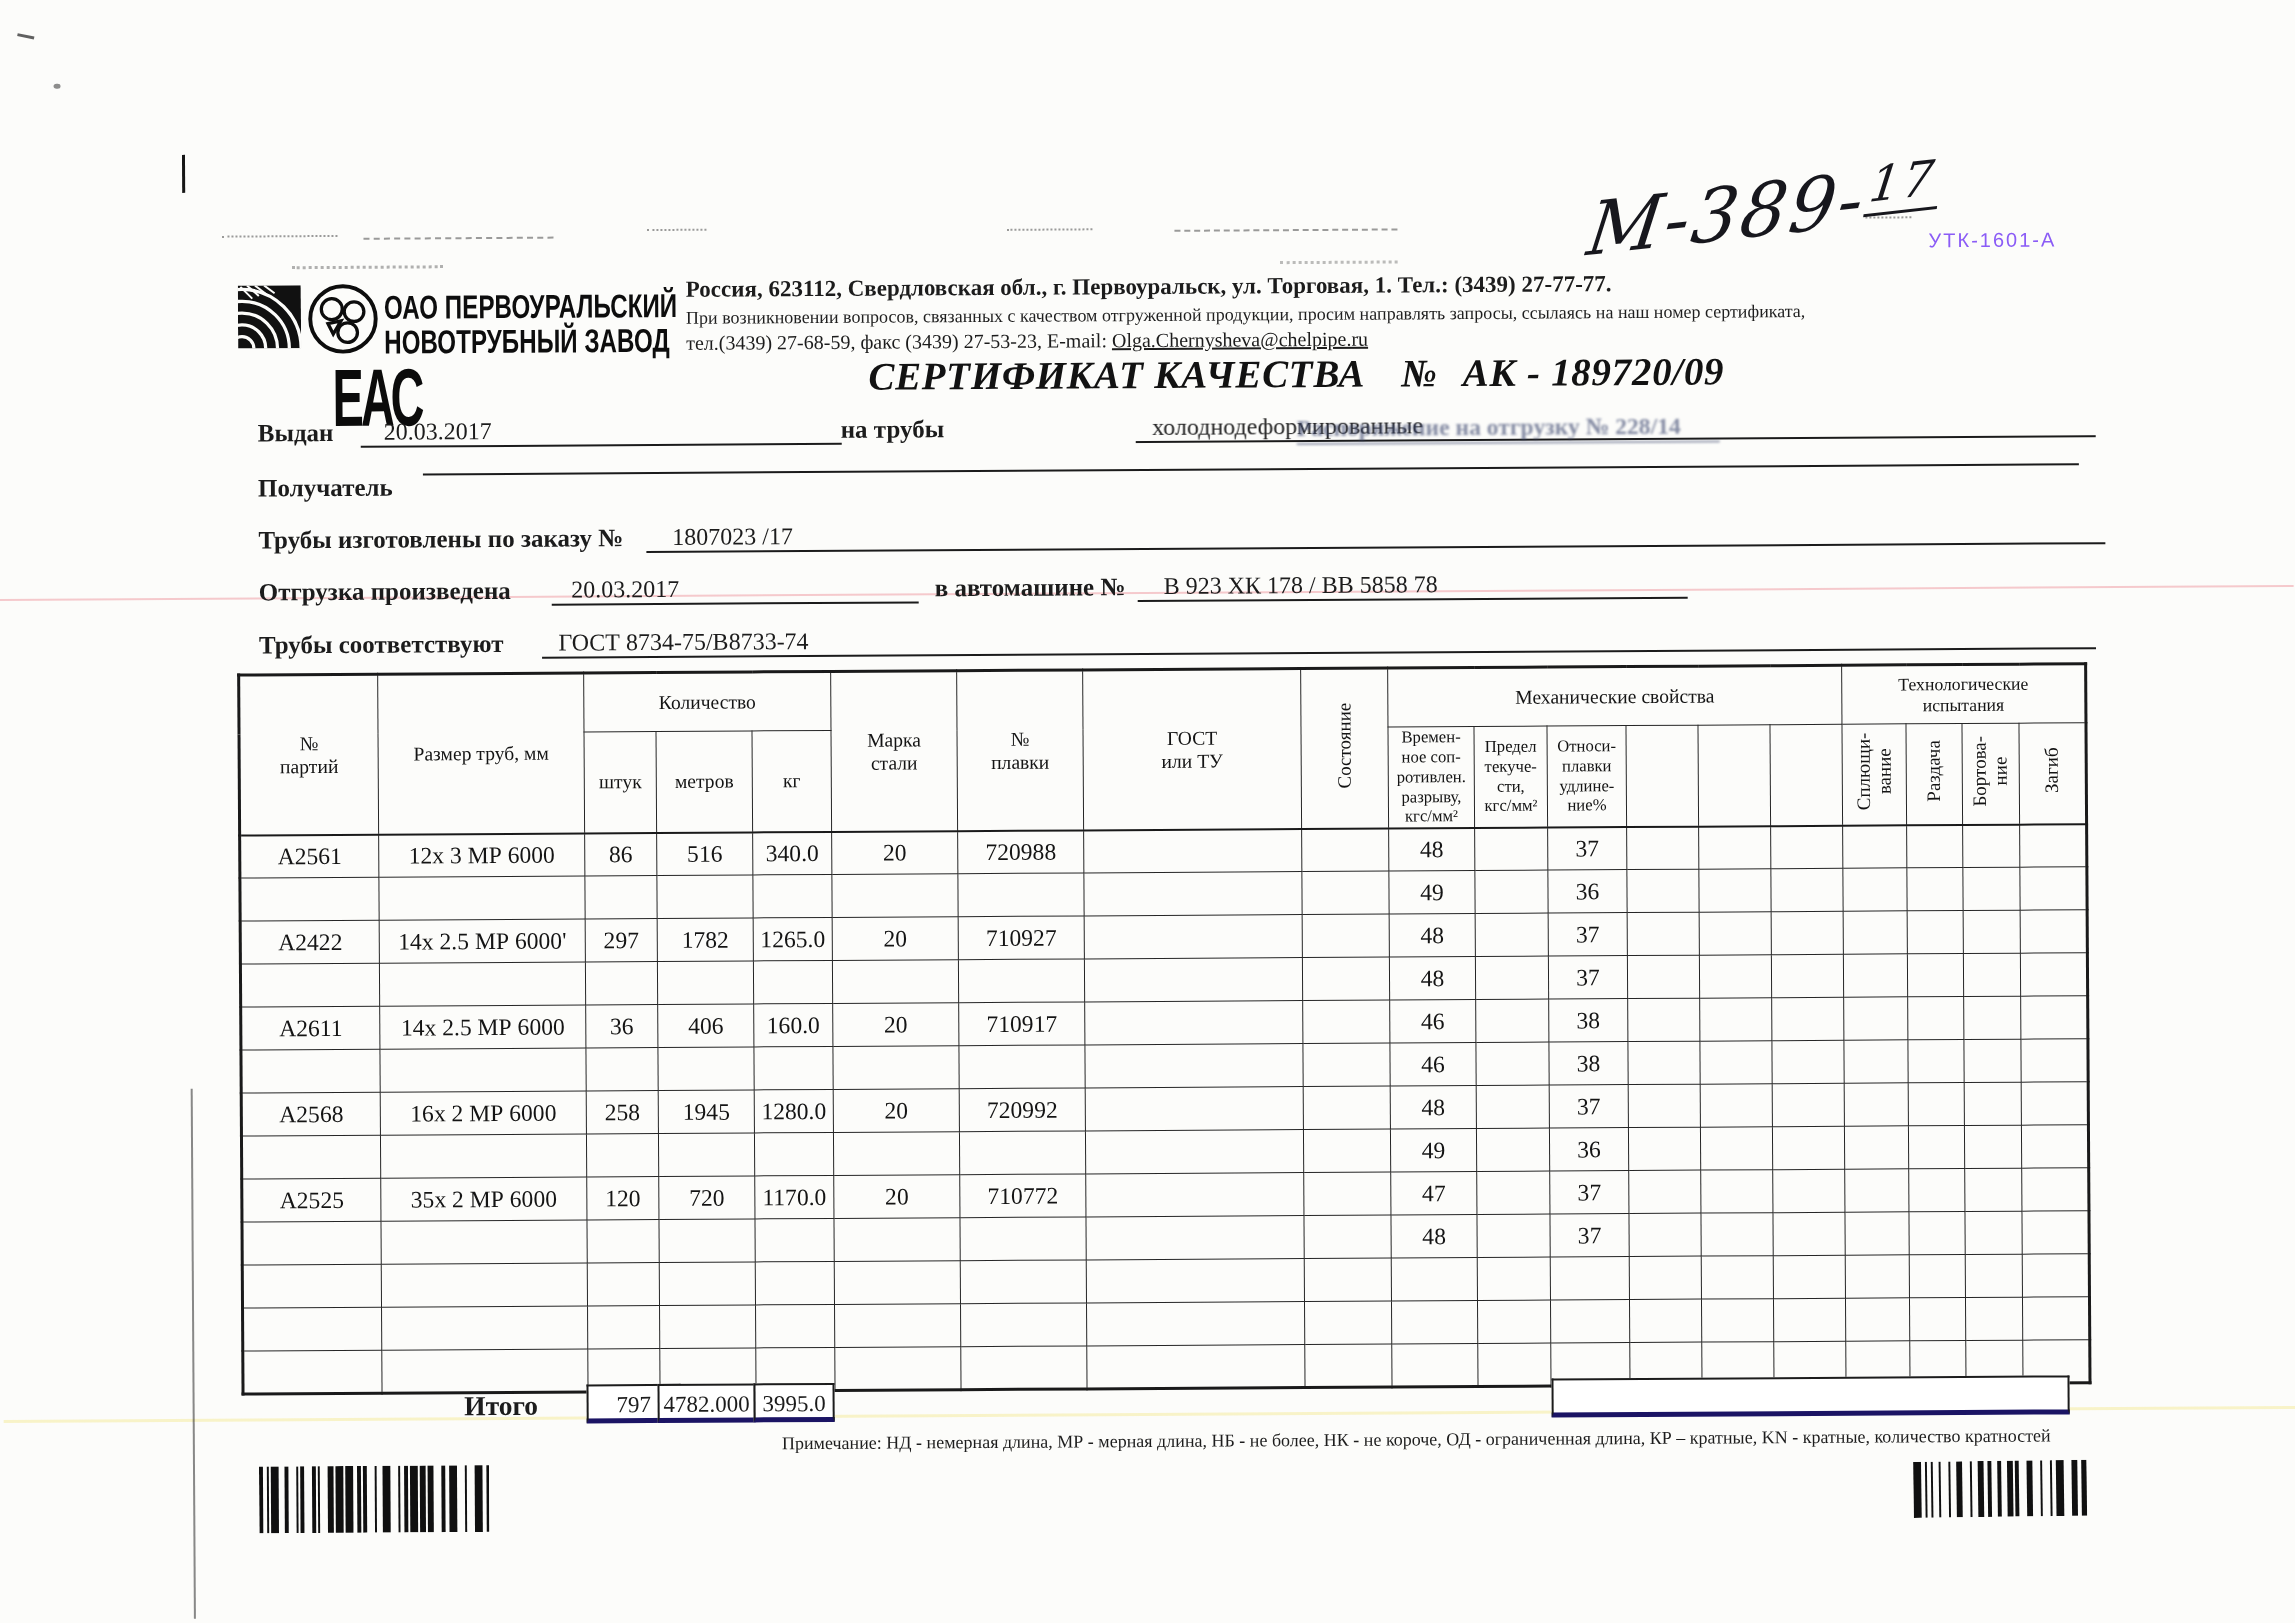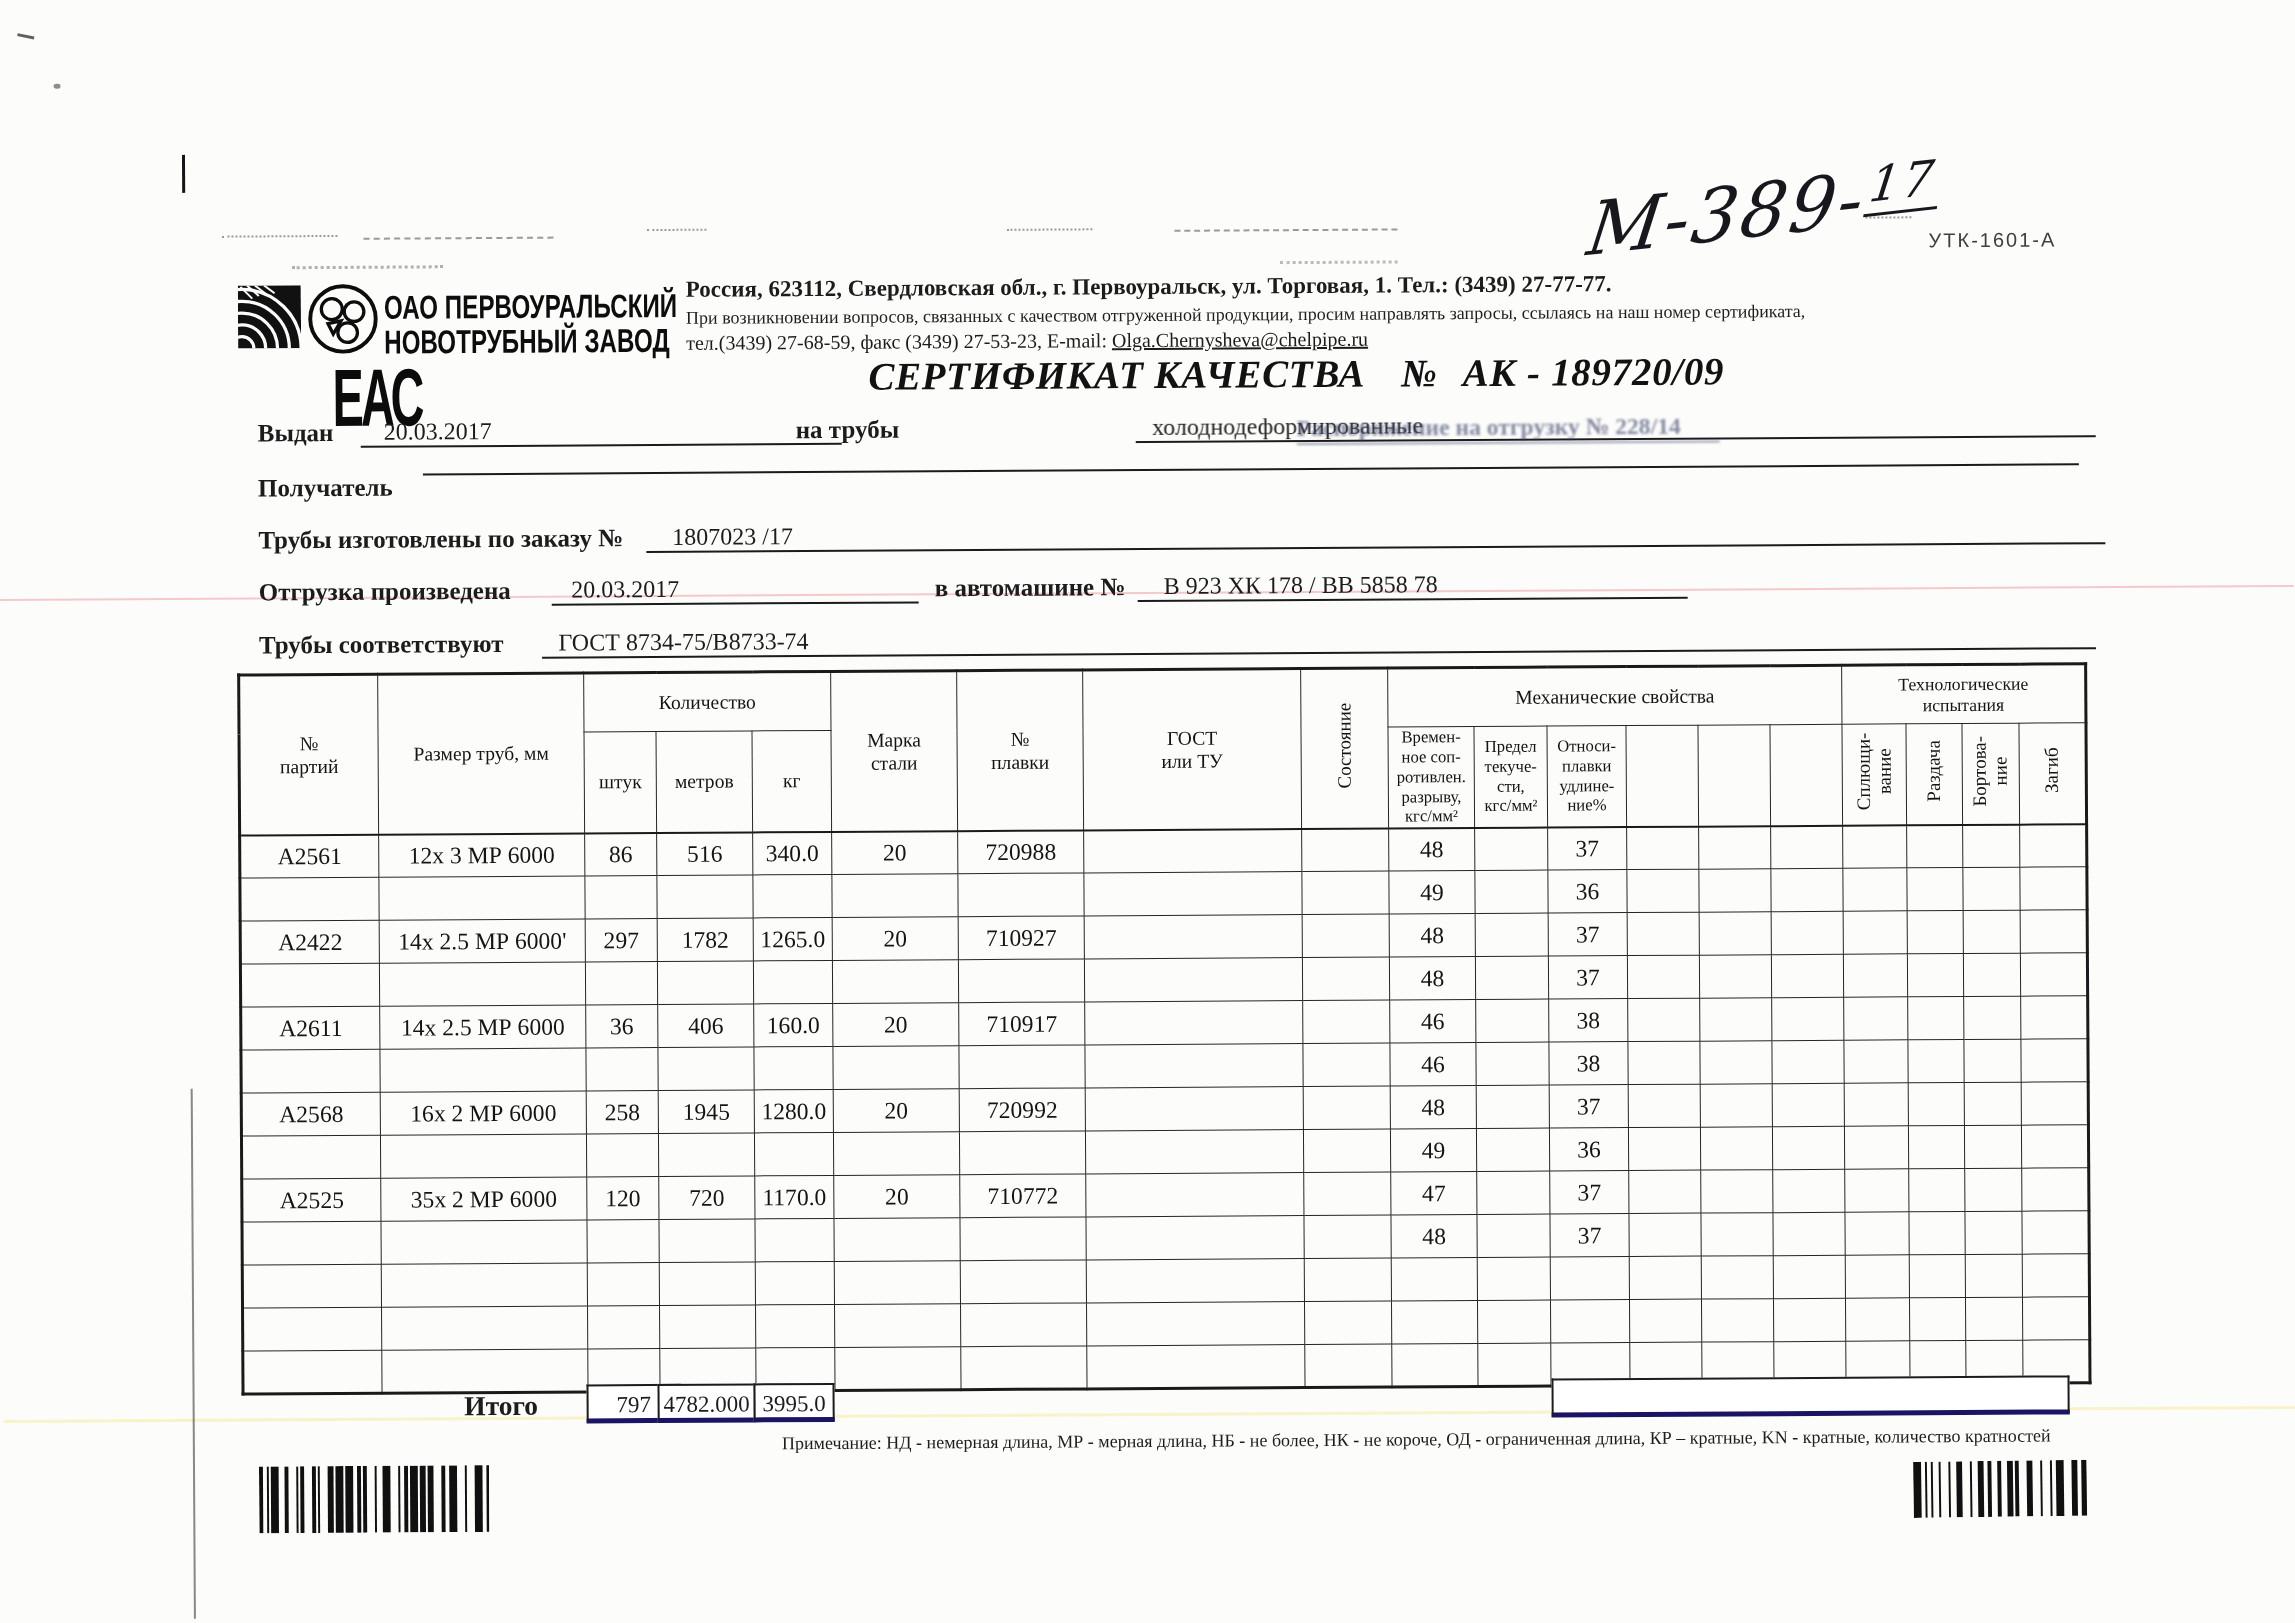--- a/index.html
+++ b/index.html
@@ -34,21 +34,21 @@
     font-family:"DejaVu Serif", serif; font-style:italic;
     font-size:73px; color:#17171d; letter-spacing:2.6px;
     transform:rotate(-6deg) skewX(-14deg); white-space:nowrap;
   }
   .handwritten .suffix{
     display:inline-block; font-size:48px; transform:translateY(-22px);
     border-bottom:3.9px solid #17171d; padding:0 5.2px 1.3px 2.6px;
   }
   .form-code{
     left:1932px; top:234px; position:absolute;
-    font-family:"Liberation Sans", sans-serif; font-size:20px; letter-spacing:2px; color:#404040;
+    font-family:"Liberation Sans", sans-serif; font-size:20px; letter-spacing:2px; color:#8b5cf6;
   }
 
   
   .stamp-square{left:241px; top:280px; position:absolute;}
   .logo-circle{left:310px; top:278px; position:absolute;}
   .company-name{
     left:387px; top:285px; position:absolute;
     font-family:"Liberation Sans", sans-serif; font-weight:bold;
     font-size:29.5px; line-height:1.06; color:#0d0d0d; white-space:nowrap;
     transform:scaleX(.82) scaleY(1.12); transform-origin:left top; letter-spacing:0;
@@ -195,21 +195,21 @@
     <div class="addr addr1">Россия, 623112, Свердловская обл., г. Первоуральск, ул. Торговая, 1. Тел.: (3439) 27-77-77.</div>
     <div class="addr addr2">При возникновении вопросов, связанных с качеством отгруженной продукции, просим направлять запросы, ссылаясь на наш номер сертификата,</div>
     <div class="addr addr3"><span>тел.(3439) 27-68-59, факс (3439) 27-53-23,  E-mail: </span><span class="email">Olga.Chernysheva@chelpipe.ru</span></div>
 
     <div class="title-row">
       <span>СЕРТИФИКАТ КАЧЕСТВА</span><span class="gap1"></span><span>№</span><span class="gap2"></span><span>АК - 189720/09</span>
     </div>
 
     <div class="fline l1"><span class="flabel">Выдан</span></div>
     <div class="fval abs l1 v1" style="left:363px;top:414px;width:458px;padding-left:23px;">20.03.2017</div>
-    <div class="fline abs" style="left:798px;top:414px;"><span class="flabel">на трубы</span></div>
+    <div class="fline abs" style="left:843px;top:414px;"><span class="flabel">на трубы</span></div>
     <div class="fval abs" style="left:1138px;top:414px;width:944px;padding-left:16.4px;color:#222;filter:blur(0.3px);">холоднодеформированные</div>
     <div class="faded-stamp">Распоряжение на отгрузку № 228/14</div>
 
     <div class="fline l2"><span class="flabel">Получатель</span></div>
     <div class="fval abs" style="left:425px;top:469px;width:1656px;"></div>
 
     <div class="fline l3"><span class="flabel">Трубы изготовлены по заказу №</span></div>
     <div class="fval abs" style="left:648px;top:521px;width:1433px;padding-left:26px;">1807023  /17</div>
 
     <div class="fline l4"><span class="flabel">Отгрузка произведена</span></div>

